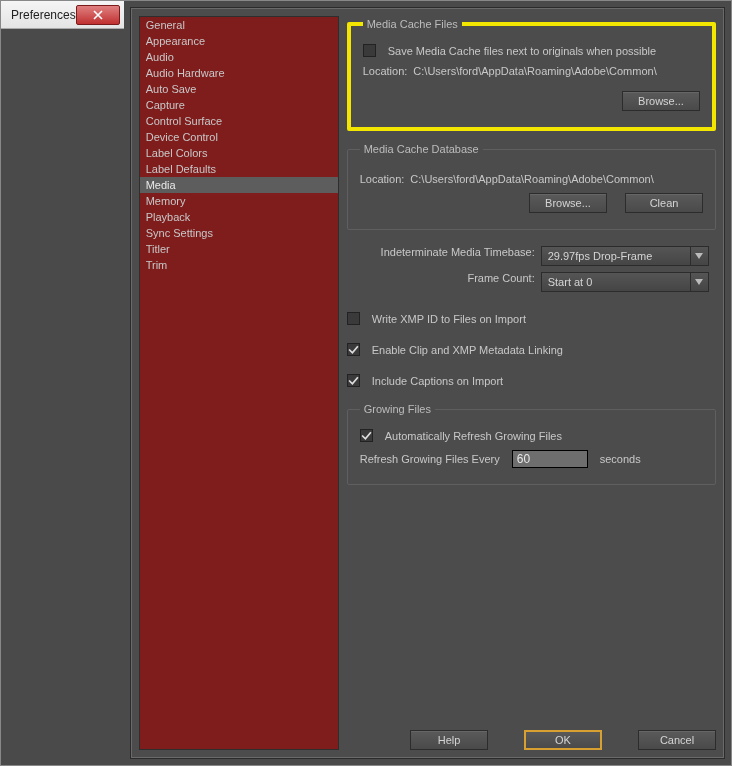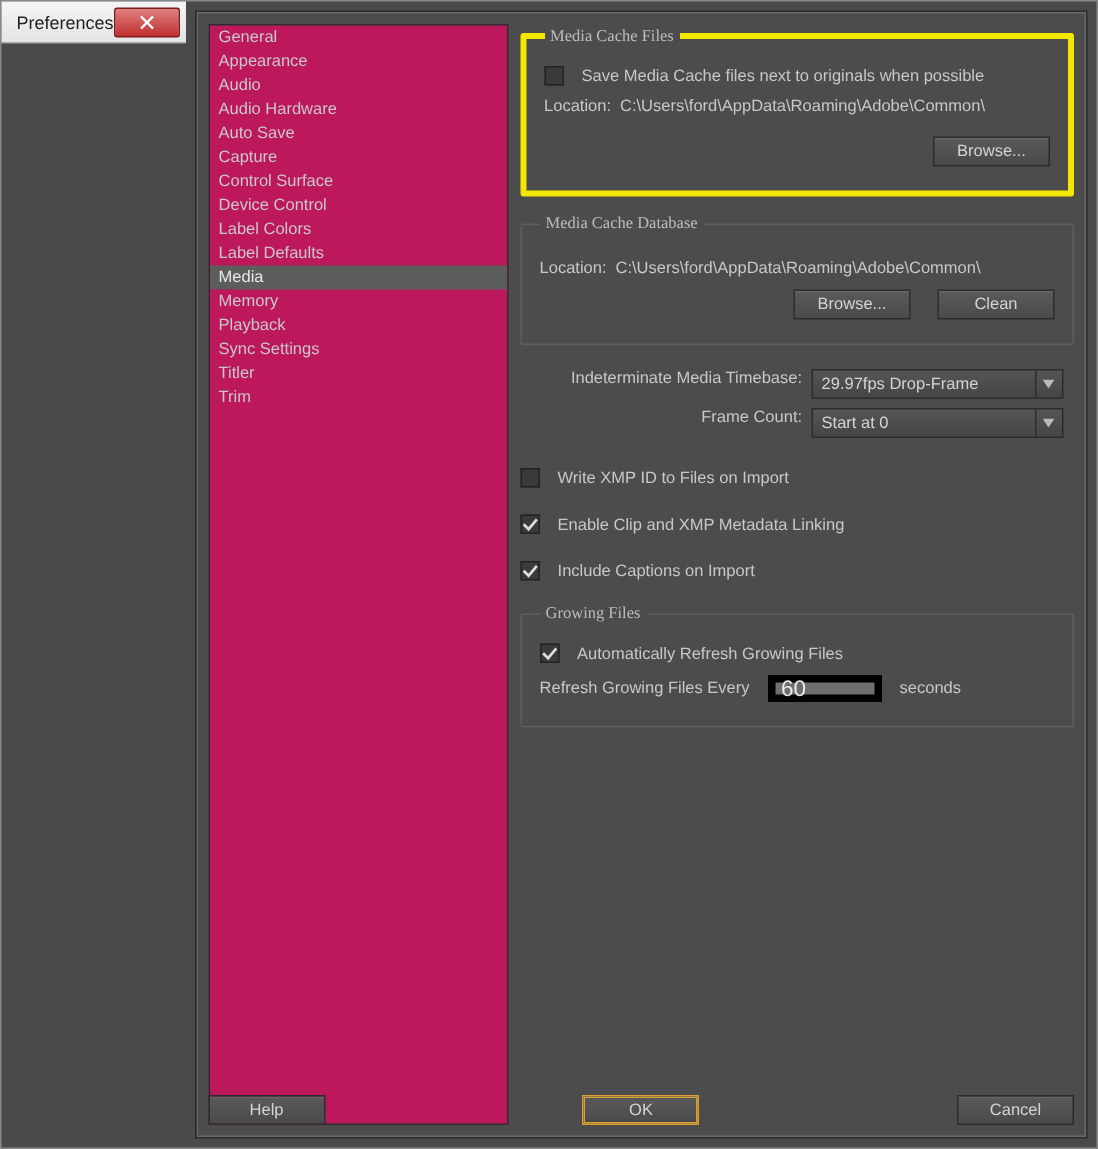--- a/index.html
+++ b/index.html
@@ -35,21 +35,21 @@
     border: 1px solid #2b2b2b;
     margin: 6px;
     display: flex;
     gap: 8px;
     padding: 8px;
     box-shadow: inset 0 0 0 1px #6a6a6a;
     position: relative;
   }
   .sidebar {
     width: 200px;
-    background: #be185d;
+    background: #7f1d1d;
     border: 1px solid #2e2e2e;
   }
   .sidebar-item {
     font-size: 11px;
     color: #c8c8c8;
     padding: 1px 6px;
     cursor: pointer;
     line-height: 14px;
     border-bottom: 0;
   }
@@ -71,21 +71,20 @@
     position: relative;
     margin-top: 2px;
   }
   fieldset.grp.highlight {
     border: 4px solid #f3e600;
   }
   fieldset.grp > legend {
     color: #bcbcbc;
     font-size: 11px;
     padding: 0 4px;
-    font-family: Liberation Serif, serif;
   }
   .row { display: flex; align-items: center; gap: 12px; margin: 4px 0; }
   .row.right { justify-content: flex-end; }
   .chk {
     width: 13px; height: 13px;
     background: #3a3a3a;
     border: 1px solid #222;
     display: inline-flex; align-items: center; justify-content: center;
     cursor: pointer;
   }
@@ -122,32 +121,32 @@
     position: absolute; right: 0; top: 0; bottom: 0;
     width: 18px;
     border-left: 1px solid #2c2c2c;
     display: flex; align-items:center; justify-content:center;
   }
   .select .arrow svg { width: 8px; height: 6px; }
   .input {
     height: 18px;
     width: 76px;
     background: #6e6e6e;
-    border: 5px solid #000000;
+    border: 1px solid #000000;
     color: #e8e8e8;
-    font-size: 15px;
+    font-size: 12px;
     padding: 0 4px;
     display: inline-flex; align-items:center;
   }
   .kv { display:flex; align-items:flex-start; gap:6px; margin: 6px 0; }
   .kv label { width: 188px; text-align:right; color:#c8c8c8; }
   .footer {
     position: absolute;
     left: 8px; right: 8px; bottom: 8px;
-    display: flex; justify-content: space-between; gap: 36px;
+    display: flex; justify-content: flex-end; gap: 36px;
   }
   .footer .btn { min-width: 78px; }
   .location-row { display:flex; gap:6px; margin-top:8px; }
   .nested { margin-left: 0; }
 </style>
 </head>
 <body>
 
 <div class="window">
   <div class="titlebar">

